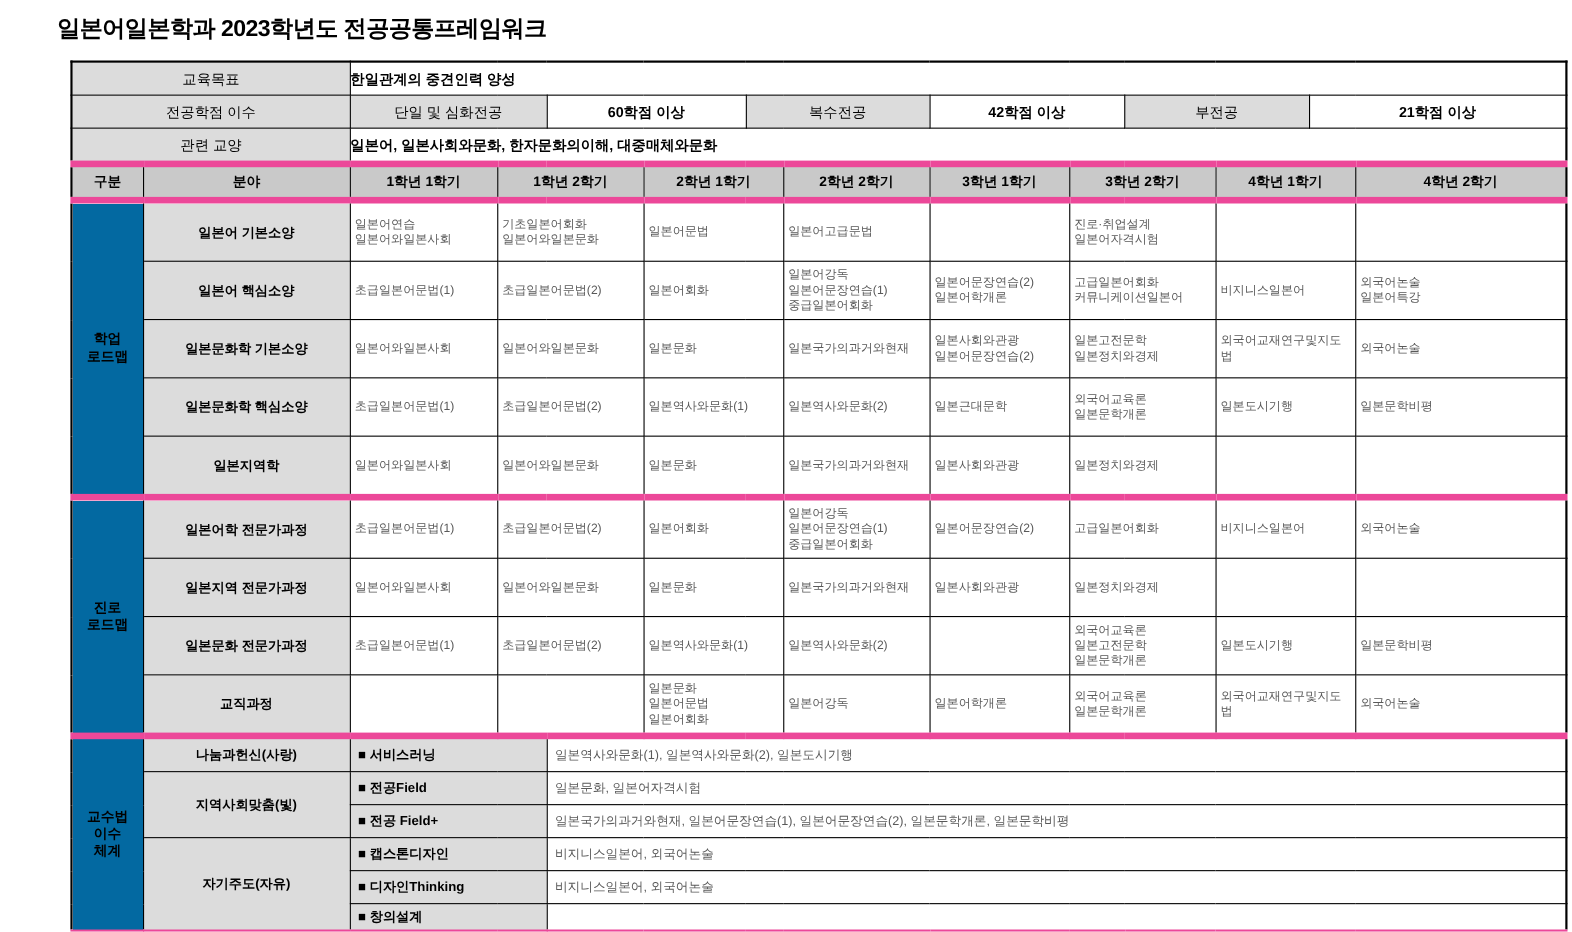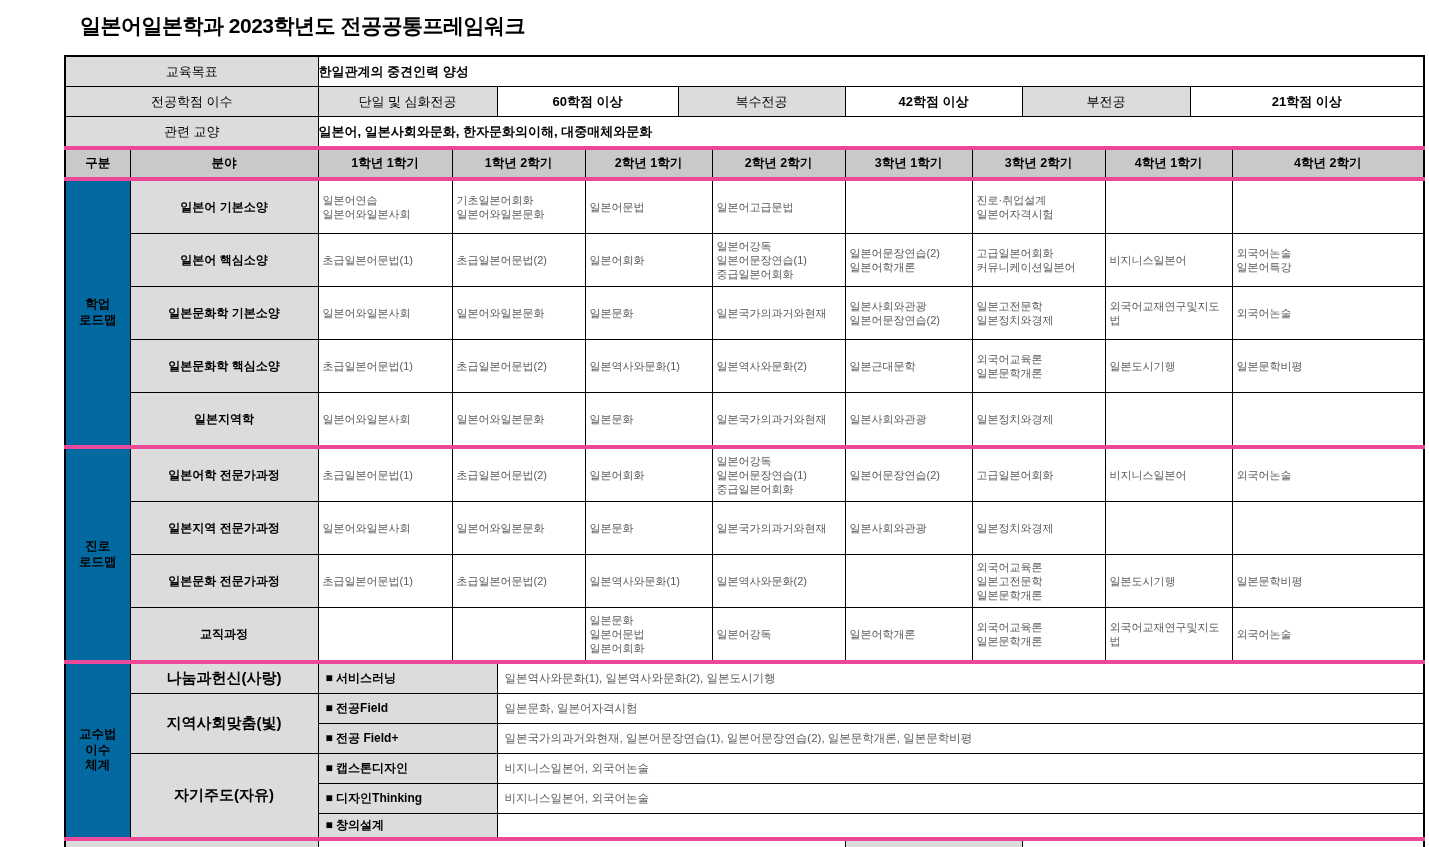--- a/index.html
+++ b/index.html
@@ -1,39 +1,39 @@
 <!DOCTYPE html>
 <html><head>
 <meta charset="utf-8">
 <style>
   html,body{margin:0;padding:0;background:#fff;}
   body{font-family:"Liberation Sans","DejaVu Sans",sans-serif;color:#000;}
   .page{position:relative;width:1429px;height:847px;background:#fff;overflow:hidden;}
-  .title{position:absolute;left:80px;top:12px;margin:0;font-size:21px;font-weight:bold;letter-spacing:-0.5px;}
+  .title{position:absolute;left:52px;top:12px;margin:0;font-size:21px;font-weight:bold;letter-spacing:-0.5px;}
   table{position:absolute;left:64px;top:55px;width:1360px;border-collapse:collapse;table-layout:fixed;border:2px solid #000;}
   td{border:1px solid #000;overflow:hidden;vertical-align:middle;padding:1px 3px;}
-  .thick-top td{border-top:4px solid #ec4899;}
+  .thick-top td{border-top:6px solid #ec4899;}
   
   .hrow td{height:27px;}
   .hlabel{background:#dcdcdc;font-weight:normal;text-align:center;font-size:13px;}
   .hvalue{background:#fff;font-weight:bold;text-align:left;font-size:13px;padding-left:0;}
   .hsub{background:#dcdcdc;font-weight:normal;text-align:center;font-size:13px;}
   .hval{background:#fff;font-weight:bold;text-align:center;font-size:13px;margin-left:40px;}
   
   .chrow td{height:25px;}
   .colhead{background:#c9c9c9;font-weight:bold;text-align:center;font-size:12.5px;}
   
   .rrow td{height:50px;}
   .glabel{background:#0369a1;font-weight:bold;text-align:center;font-size:12.5px;white-space:pre-line;line-height:1.25;}
   .field{background:#dcdcdc;font-weight:bold;text-align:center;font-size:12px;}
   .course{background:#fff;color:#595959;font-size:11px;text-align:left;white-space:pre-line;line-height:1.3;padding-left:4px;}
   
   .prow td{height:27px;}
   .prow.short td{height:21px;}
-  .pcat{background:#dcdcdc;font-weight:bold;text-align:center;font-size:15px;}
+  .pcat{background:#dcdcdc;font-weight:bold;text-align:center;font-size:12px;}
   .pmethod{background:#dcdcdc;font-weight:bold;text-align:left;font-size:12px;padding-left:7px;}
   .pcourses{background:#fff;color:#595959;font-size:11.5px;text-align:left;padding-left:7px;}
   
   .brow td{height:46px;}
   .blabel{background:#dcdcdc;font-weight:bold;text-align:center;font-size:12px;white-space:pre-line;line-height:1.3;}
   .bprograms{background:#fff;font-weight:bold;font-size:13px;text-align:left;padding-left:7px;}
   .bcertlabel{background:#dcdcdc;font-weight:bold;text-align:center;font-size:13px;}
   .bcerts{background:#fff;font-weight:bold;font-size:13px;text-align:left;padding-left:7px;}
 </style>
 </head>

